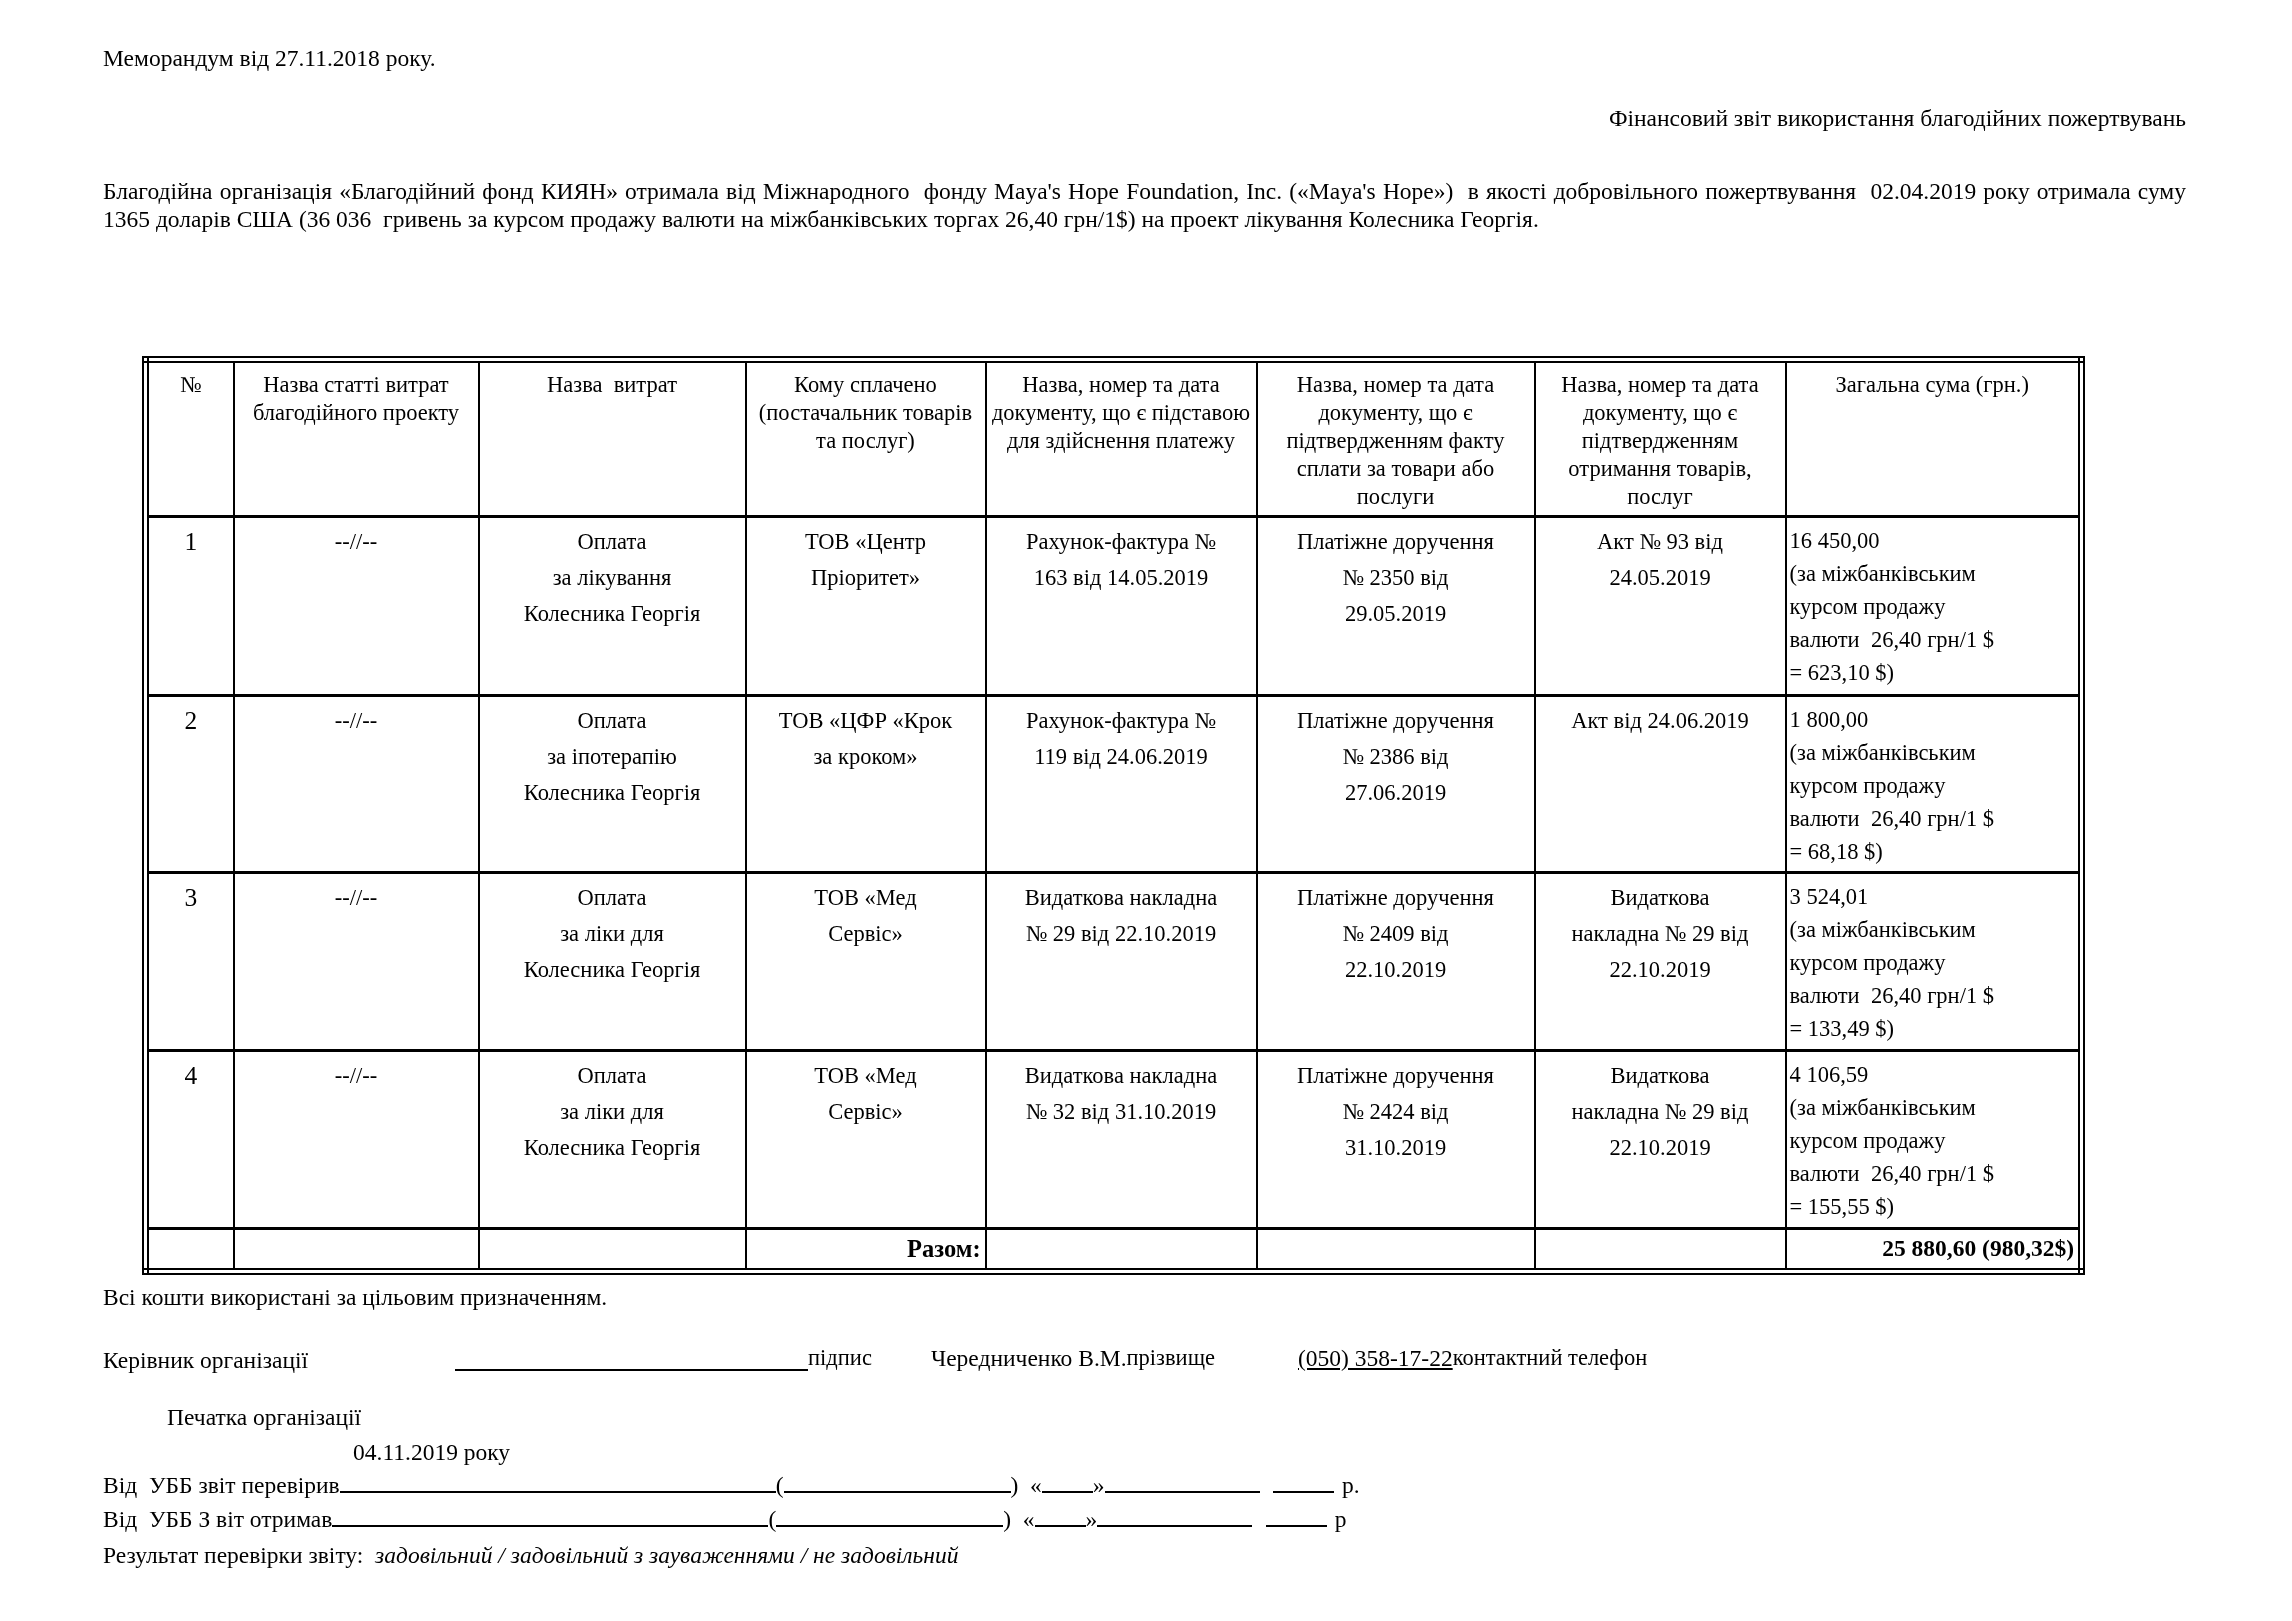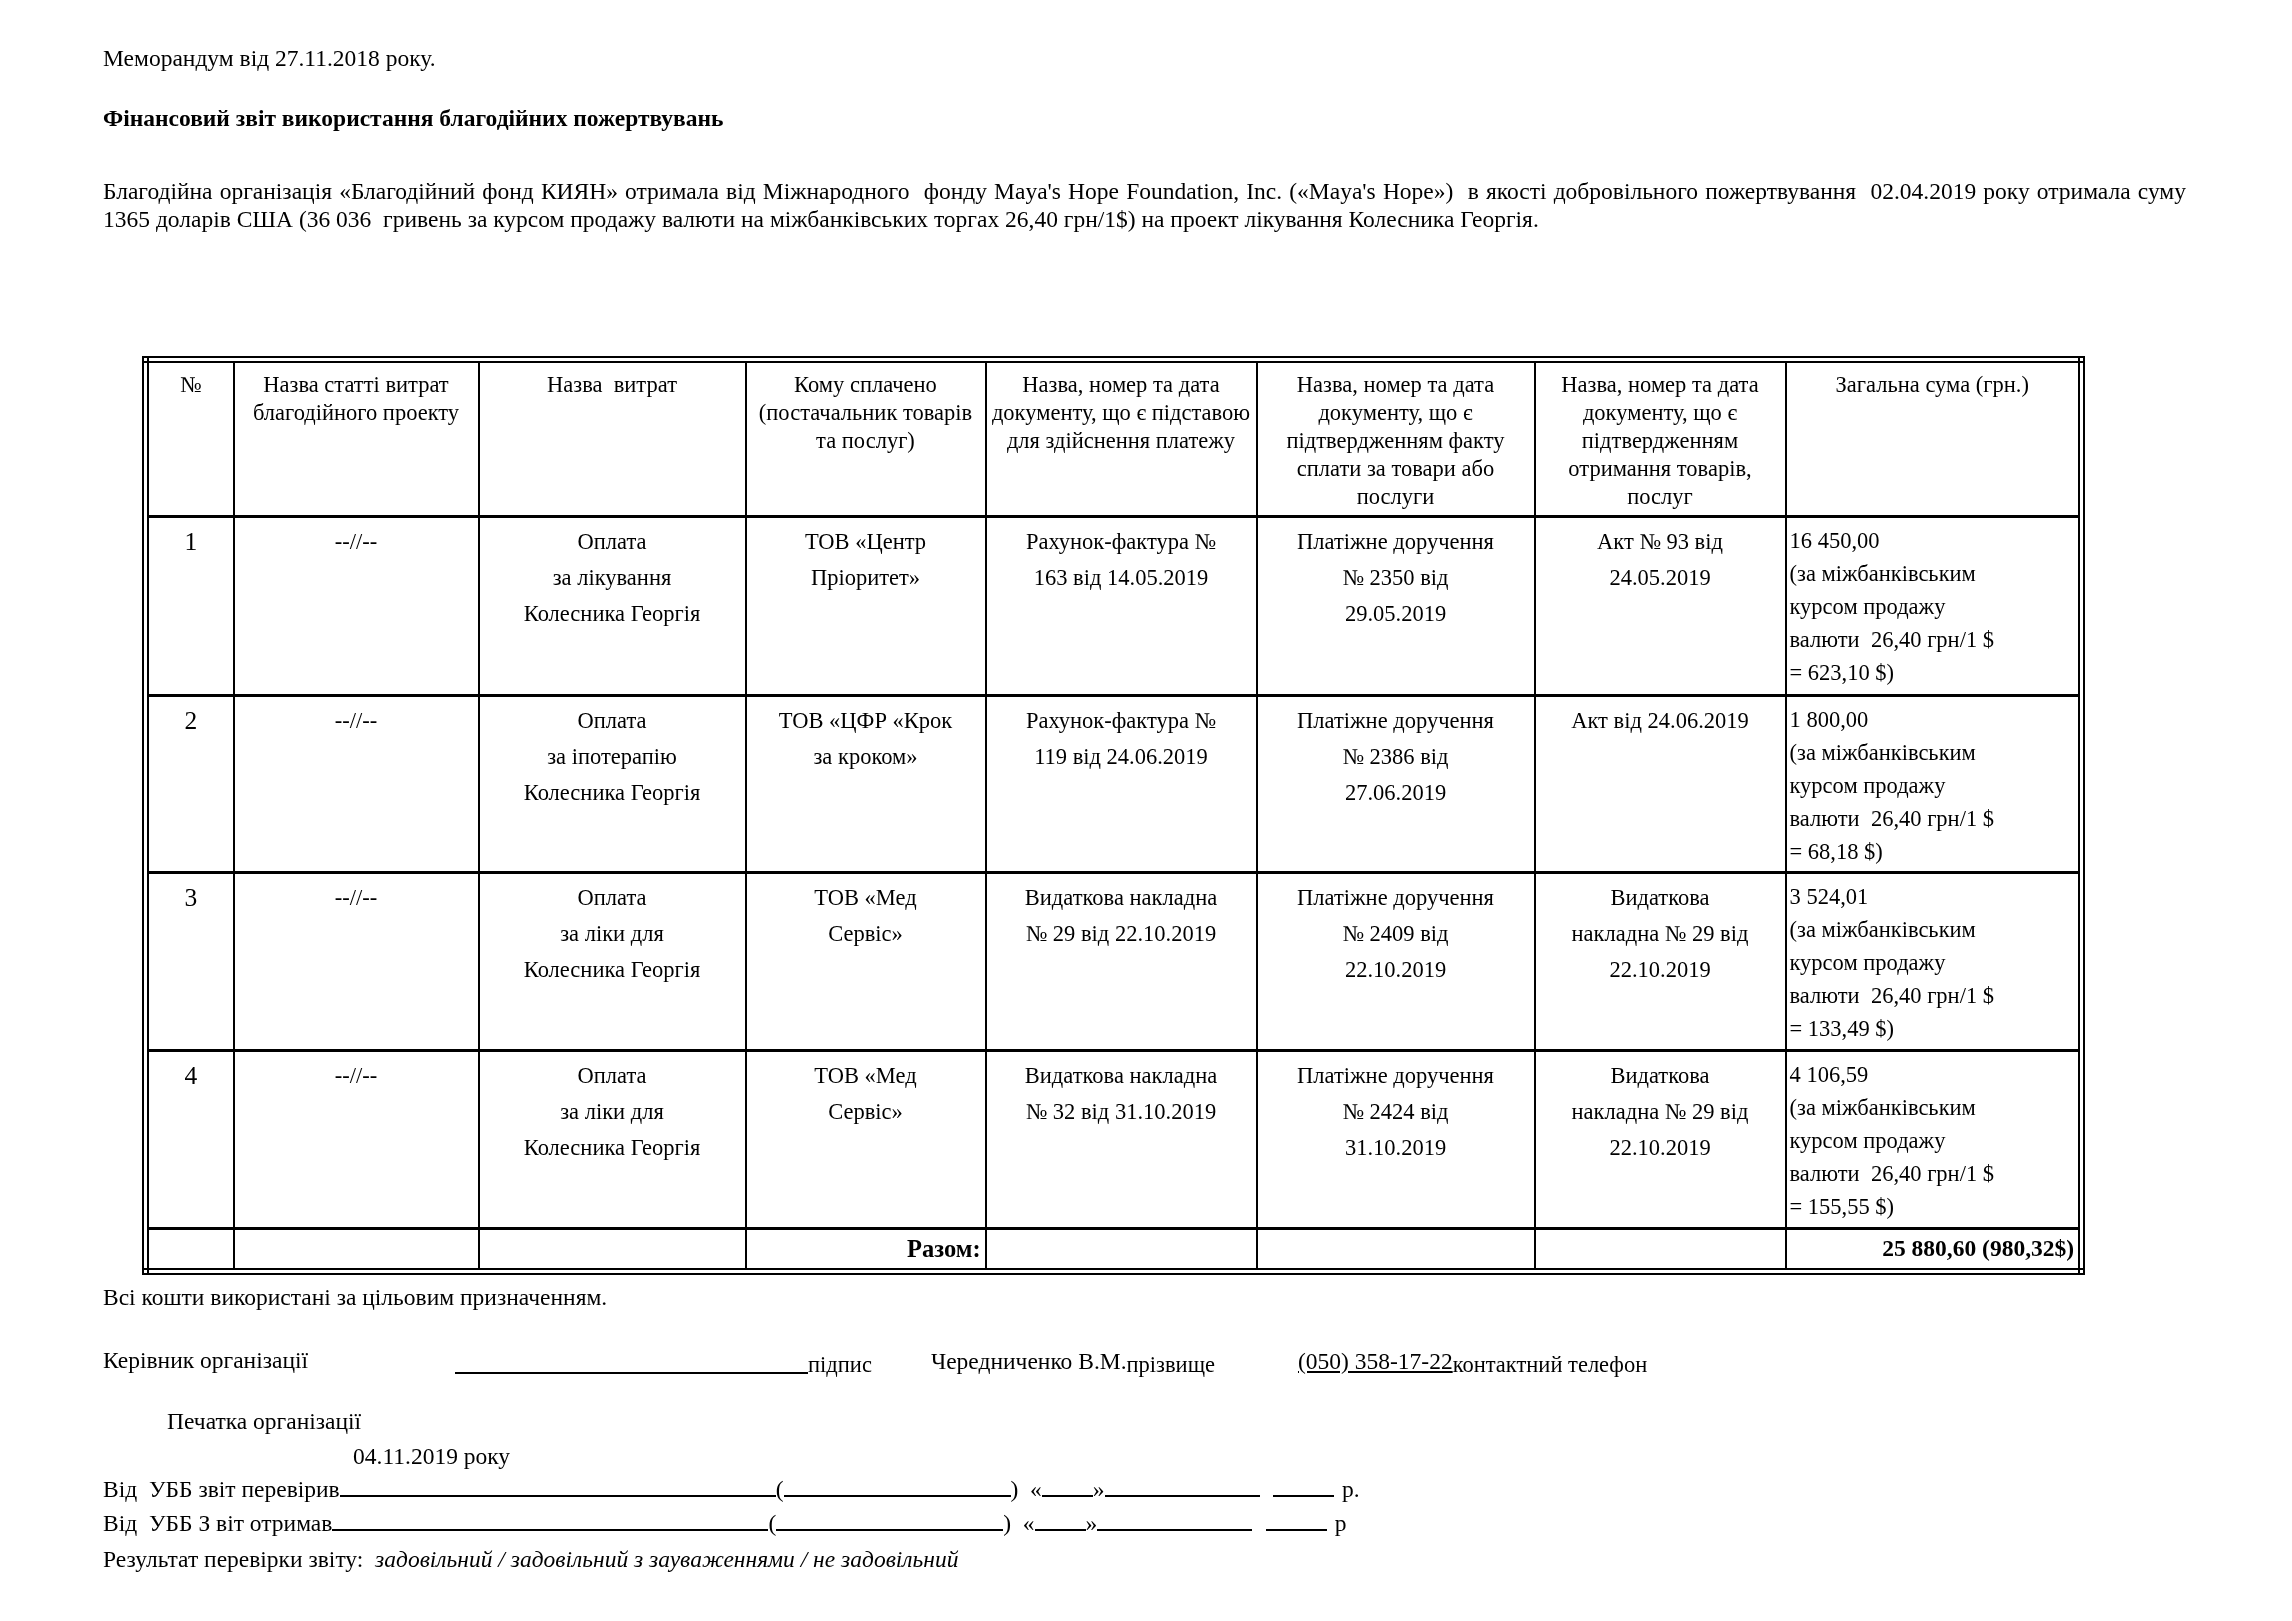--- a/index.html
+++ b/index.html
@@ -6,21 +6,21 @@
   html,body { background:#ffffff; }
   body {
     width:2293px; height:1621px;
     font-family:"Liberation Serif","DejaVu Serif",serif;
     color:#000; font-size:23.5px;
     overflow:hidden;
   }
   .page { padding:45px 107px 0 103px; }
 
   .memo { font-size:23.5px; }
-  .title { margin-top:33px; text-align:left; font-weight:bold; font-size:23.5px; }
+  .title { margin-top:33px; text-align:right; font-weight:normal; font-size:23.5px; }
   .intro { margin-top:45px; line-height:28px; text-align:justify; white-space:pre-wrap; }
 
   table.report {
     margin:123px 0 0 39px;
     width:1936px;
     border-collapse:collapse;
     table-layout:fixed;
     border:7.8px double #000;
   }
   .report th, .report td {
@@ -38,21 +38,21 @@
   .report td.num { font-size:25.5px; }
   .report td.sum { text-align:left; line-height:33px; padding-left:3px; }
   .report tr.total-row td { font-weight:bold; text-align:right; padding:2px 3.9px 2px 7.8px; line-height:33px; font-size:24.5px; }
   .report tr.total-row td.sum { font-size:23.5px; }
 
   .note { margin-top:7.8px; line-height:29px; }
 
   .sig-row { margin-top:33px; display:flex; align-items:flex-start; }
   .sig-row .lbl { padding-top:2px; }
   .col { display:inline-flex; flex-direction:row; align-items:center; }
-  .cap { font-size:22.5px; margin-top:7px; }
+  .cap { font-size:22.5px; margin-top:0; }
   .ul { display:inline-block; border-bottom:2px solid #000; height:25.5px; }
   .w360 { width:353px; }
   .underlined { text-decoration:underline; }
   .g150 { margin-left:147px; } .g60 { margin-left:59px; } .g85 { margin-left:83px; }
 
   .seal { margin-top:29px; margin-left:64px; line-height:29px; }
   .seal-date { margin-left:250px; margin-top:5.9px; line-height:29px; }
 
   .blank-line { margin-top:2px; line-height:32px; white-space:pre-wrap; }
   .blank-line .ul { height:23.5px; }

